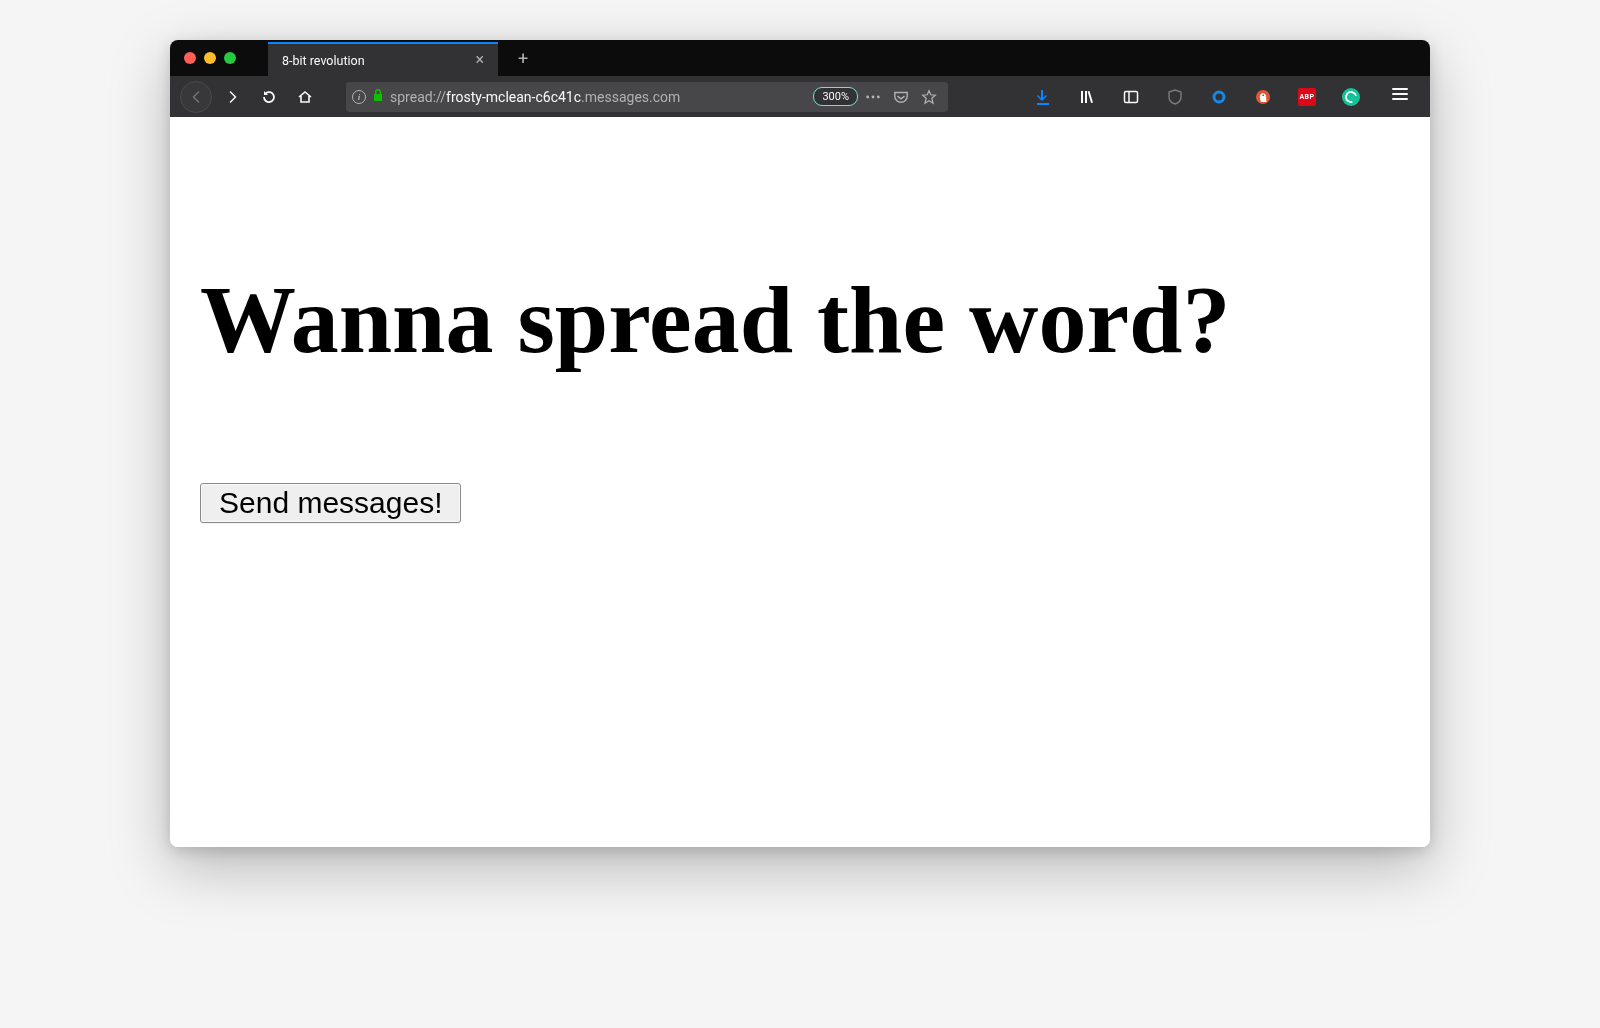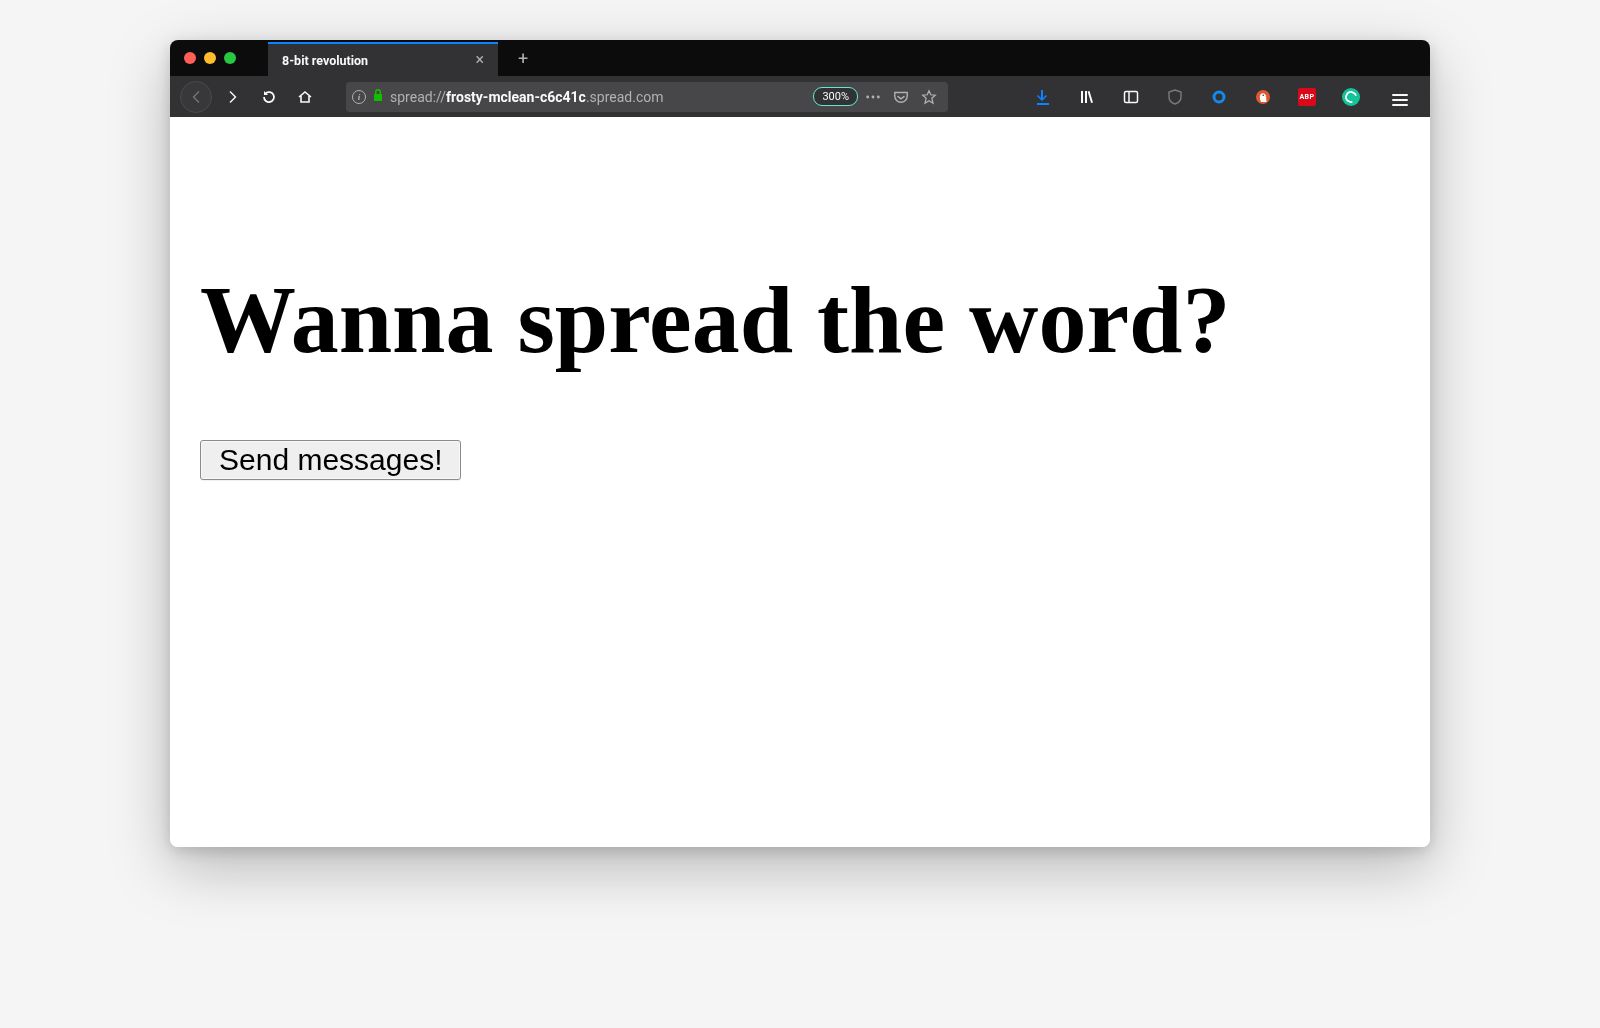--- a/index.html
+++ b/index.html
@@ -40,21 +40,21 @@
       display: flex;
       align-items: center;
       padding: 0 10px 0 14px;
       color: #f9f9fa;
       font-size: 12.5px;
       justify-content: space-between;
       border-top: 2px solid #0a84ff;
       position: relative;
       margin-top: 2px;
     }
-    .tab-title { white-space: nowrap; overflow: hidden; text-overflow: ellipsis; font-weight: bold; }
+    .tab-title { white-space: nowrap; overflow: hidden; text-overflow: ellipsis; }
     .tab-close { color: #b1b1b3; font-size: 16px; line-height: 1; padding: 0 4px; }
     .new-tab {
       color: #b1b1b3; font-size: 18px; padding: 0 12px; display:flex; align-items:center; height:100%;
     }
     
     .toolbar {
       background: #323234;
       height: 41px;
       display: flex;
       align-items: center;
@@ -79,28 +79,28 @@
       gap: 6px;
       min-width: 0;
     }
     .url-identity { display:flex; align-items:center; gap:6px; }
     .info-i {
       width:14px; height:14px; border:1.2px solid #b1b1b3; border-radius:50%;
       display:flex;align-items:center;justify-content:center;color:#b1b1b3;font-size:9px;font-style:italic;font-weight:bold;font-family:Georgia,serif;
     }
     .lock-icon { color:#12bc00; }
     .url-text { color:#b1b1b3; font-size:14px; white-space:nowrap; overflow:hidden; }
-    .url-text .host-seg { color:#f9f9fa;font-weight:bold; }
+    .url-text .host-seg { color:#f9f9fa; }
     .url-spacer { flex:1; }
     .zoom-pill {
       background:#323234; color:#f9f9fa; font-size:11px; padding:2px 8px; border-radius:9px; border:1px solid #5eead4;
     }
     .tb-icon { width:18px;height:18px;display:flex;align-items:center;justify-content:center;color:#b1b1b3; }
     .url-actions { display:flex; align-items:center; gap:10px; padding-right:4px; color:#b1b1b3;}
-    .right-icons { display:flex; align-items:flex-end; gap:26px; padding-right:6px; }
+    .right-icons { display:flex; align-items:flex-start; gap:26px; padding-right:6px; }
     .right-icons .tb-icon, .right-icons .ext-icon { width:18px; height:18px; display:flex;align-items:center;justify-content:center; }
     .ext-icon { border-radius:3px; font-size:8px; font-weight:bold; color:#fff; }
     .ext-abp { background:#d9091a; width:20px;height:14px;border-radius:2px;font-size:7px;letter-spacing:.5px; }
     .ext-grammarly { background:#15c39a; width:16px;height:16px;border-radius:50%; position:relative; }
     .ext-grammarly::after{content:"";position:absolute;inset:3px;border:2px solid #fff;border-radius:50%;border-right-color:transparent;transform:rotate(30deg);}
     .ext-duck { color:#ff9b25; }
     .ext-blue { color:#1588ec; }
     .ext-shield { color:#7a7a7c; }
     .menu-btn { width:28px; display:flex;flex-direction:column;gap:3px;align-items:center;justify-content:center; padding:0 2px;}
     .menu-btn span { width:16px;height:2px;background:#f9f9fa;border-radius:1px; }
@@ -119,21 +119,21 @@
       margin: 120px 0 0 0;
     }
     .page-button {
       font-family: Arial, Helvetica, sans-serif;
       font-size: 30px;
       color: #000;
       background: #efefef;
       border: 1px solid #8a8a8a;
       box-shadow: inset 0 0 0 1px rgba(255,255,255,.6), 0 1px 1px rgba(0,0,0,.06);
       padding: 2px 18px;
-      margin-top: 67px;
+      margin-top: 110px;
       border-radius: 3px;
     }
   </style>
 </head>
 <body>
 
 <div class="browser-window">
 
   <div class="title-bar">
     <div class="traffic-lights">
@@ -174,21 +174,21 @@
     <div class="url-bar">
       <div class="url-identity">
         <span class="info-i">i</span>
         <span class="lock-icon">
           <svg width="12" height="14" viewBox="0 0 12 14">
               <path fill="currentColor" d="M3 6V4a3 3 0 0 1 6 0v2h1v7H2V6h1zm1.5 0h3V4a1.5 1.5 0 0 0-3 0v2z"></path>
             </svg>
         </span>
       </div>
       <span class="url-text">
-        <span>spread://</span><span class="host-seg">frosty-mclean-c6c41c</span><span>.spread.com</span>
+        <span>spread://</span><span class="host-seg">frosty-mclean-c6c41c</span><span>.messages.com</span>
       </span>
       <div class="url-spacer"></div>
       <span class="zoom-pill">300%</span>
       <div class="url-actions">
         <span class="tb-icon">
           <svg viewBox="0 0 18 18" width="16" height="16">
               <g fill="currentColor">
                 <circle cx="3" cy="9" r="1.6"></circle>
                 <circle cx="9" cy="9" r="1.6"></circle>
                 <circle cx="15" cy="9" r="1.6"></circle>

